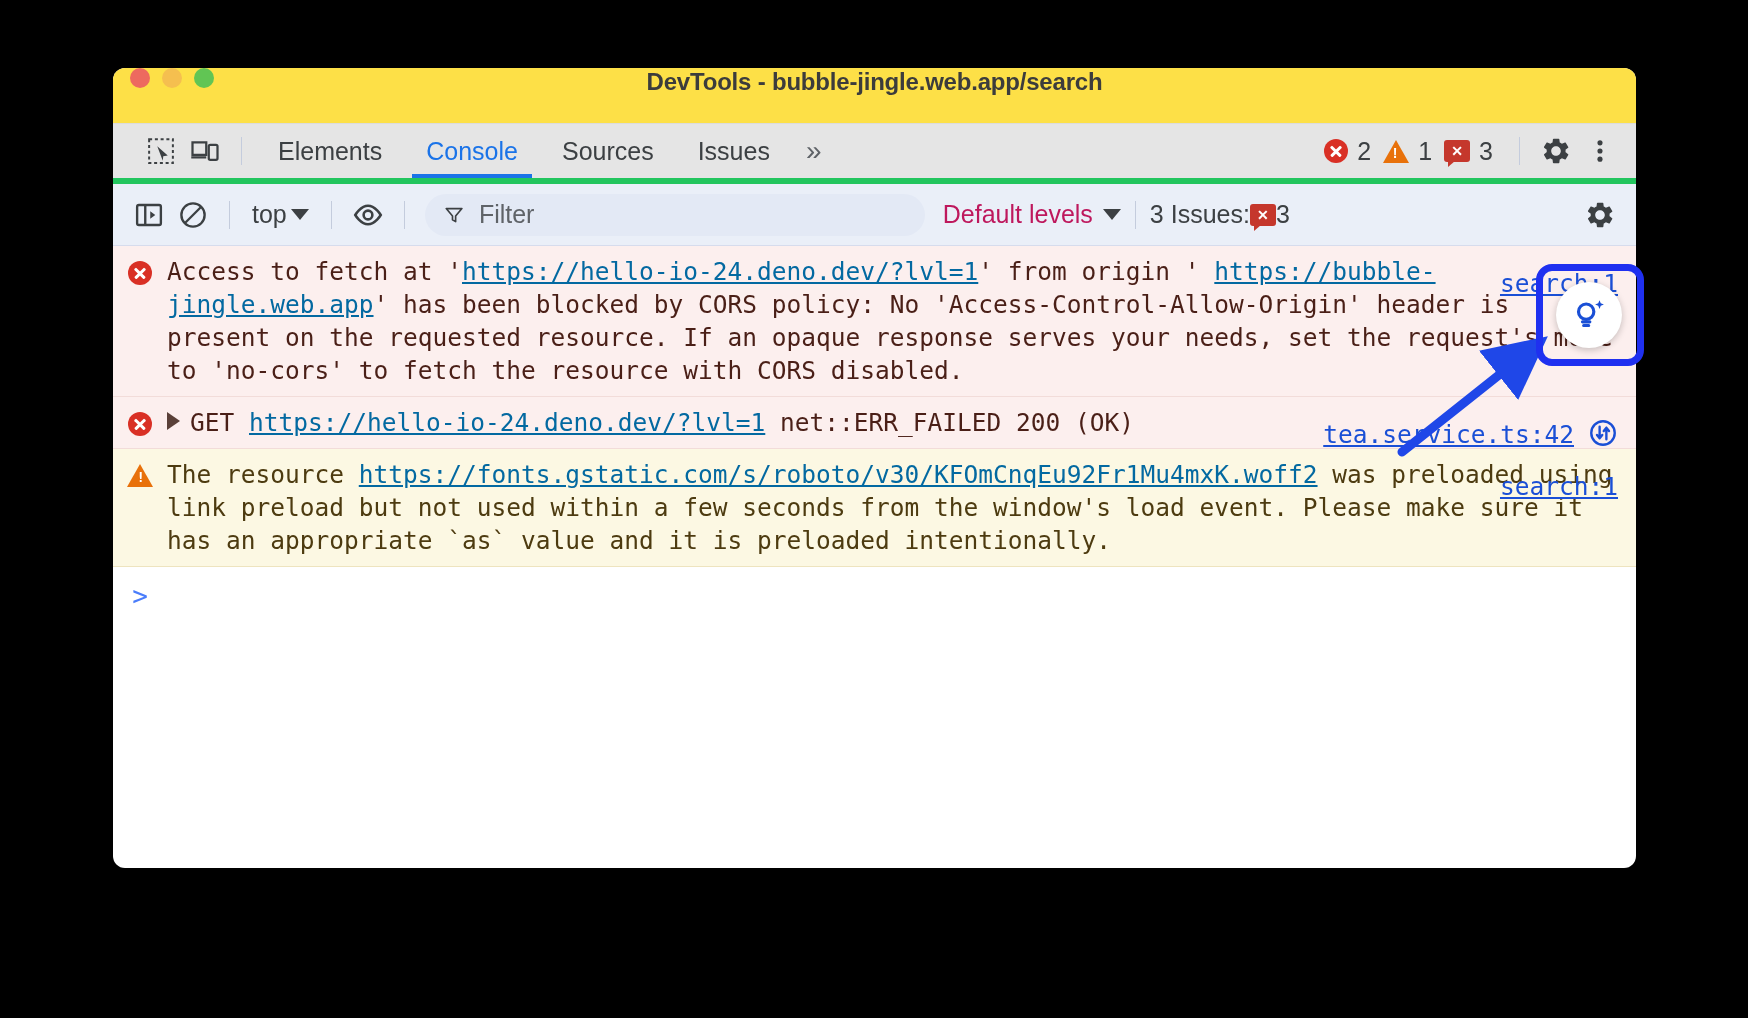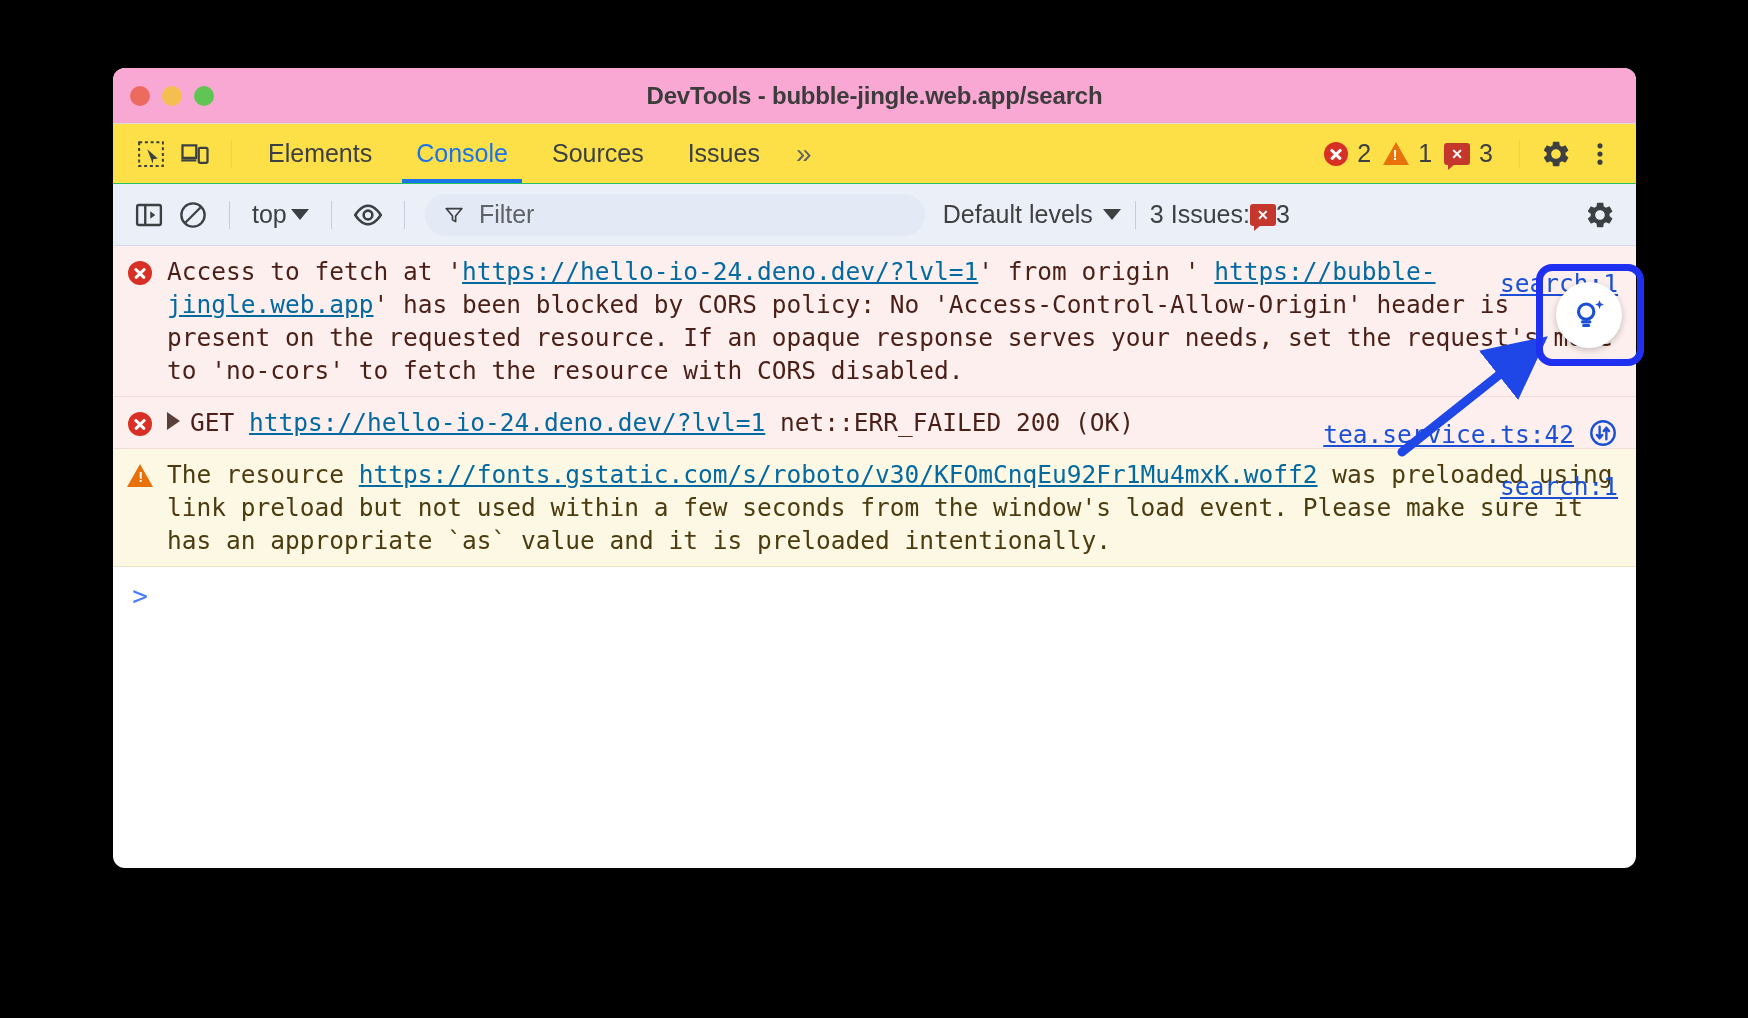--- a/index.html
+++ b/index.html
@@ -19,41 +19,42 @@
     background: #ffffff;
     border-radius: 12px;
     overflow: hidden;
     box-shadow: 0 0 0 1px rgba(0,0,0,0.12);
   }
 
   
   .titlebar {
     position: relative;
     height: 56px;
-    background: #f9a8d4;
+    background: #fde047;
     border-bottom: 1px solid #dcdcdc;
-    display: flex; align-items: center;
+    display: flex; align-items: flex-start;
   }
   .traffic { display: flex; gap: 12px; margin-left: 17px; }
   .dot { width: 20px; height: 20px; border-radius: 50%; }
   .dot.red { background: #ed6a5f; }
   .dot.yellow { background: #f5bf4f; }
   .dot.green { background: #61c554; }
   .win-title {
     position: absolute; left: 0; right: 0; text-align: center;
     font-size: 24px; font-weight: bold; color: #3c3c3c;
     letter-spacing: -0.2px;
   }
 
   
   .tabbar {
-    height: 60px; background: #fde047;
+    height: 60px; background: #e5e5e5;
     display: flex; align-items: center;
-    border-bottom: 1px solid #22c55e;
+    border-bottom: 6px solid #22c55e;
     position: relative;
+    padding-left: 10px;
   }
   .icon-btn {
     display: flex; align-items: center; justify-content: center;
     width: 44px; height: 44px; cursor: pointer;
   }
   .tabbar .icon-btn:first-child { margin-left: 16px; }
   .vsep { width: 1px; height: 28px; background: #c4ccdd; margin: 0 14px; }
   .tabs { display: flex; align-items: center; height: 100%; }
   .tab {
     font-size: 25px; color: #3c4043; padding: 0 22px;
@@ -124,21 +125,21 @@
     padding: 0 18px; gap: 14px; margin-left: 6px; cursor: text;
   }
   .filter-box input {
     border: none; background: transparent; outline: none;
     font-size: 25px; color: #3c4043; width: 100%;
     font-family: Liberation Sans, sans-serif;
   }
   .filter-box input::placeholder { color: #5f6368; }
   .levels {
     display: flex; align-items: center; gap: 10px;
-    font-size: 25px; color: #404040; cursor: pointer;
+    font-size: 25px; color: #be185d; cursor: pointer;
     margin-left: 18px; white-space: nowrap;
   }
   .issues-link {
     display: flex; align-items: center; 
     font-size: 25px; color: #3c4043; cursor: pointer; white-space: nowrap;
   }
   .toolbar-right { margin-left: auto; display: flex; align-items: center; gap: 6px; }
 
   
   .console-body { background: #fff; height: 525px; overflow: hidden; }

